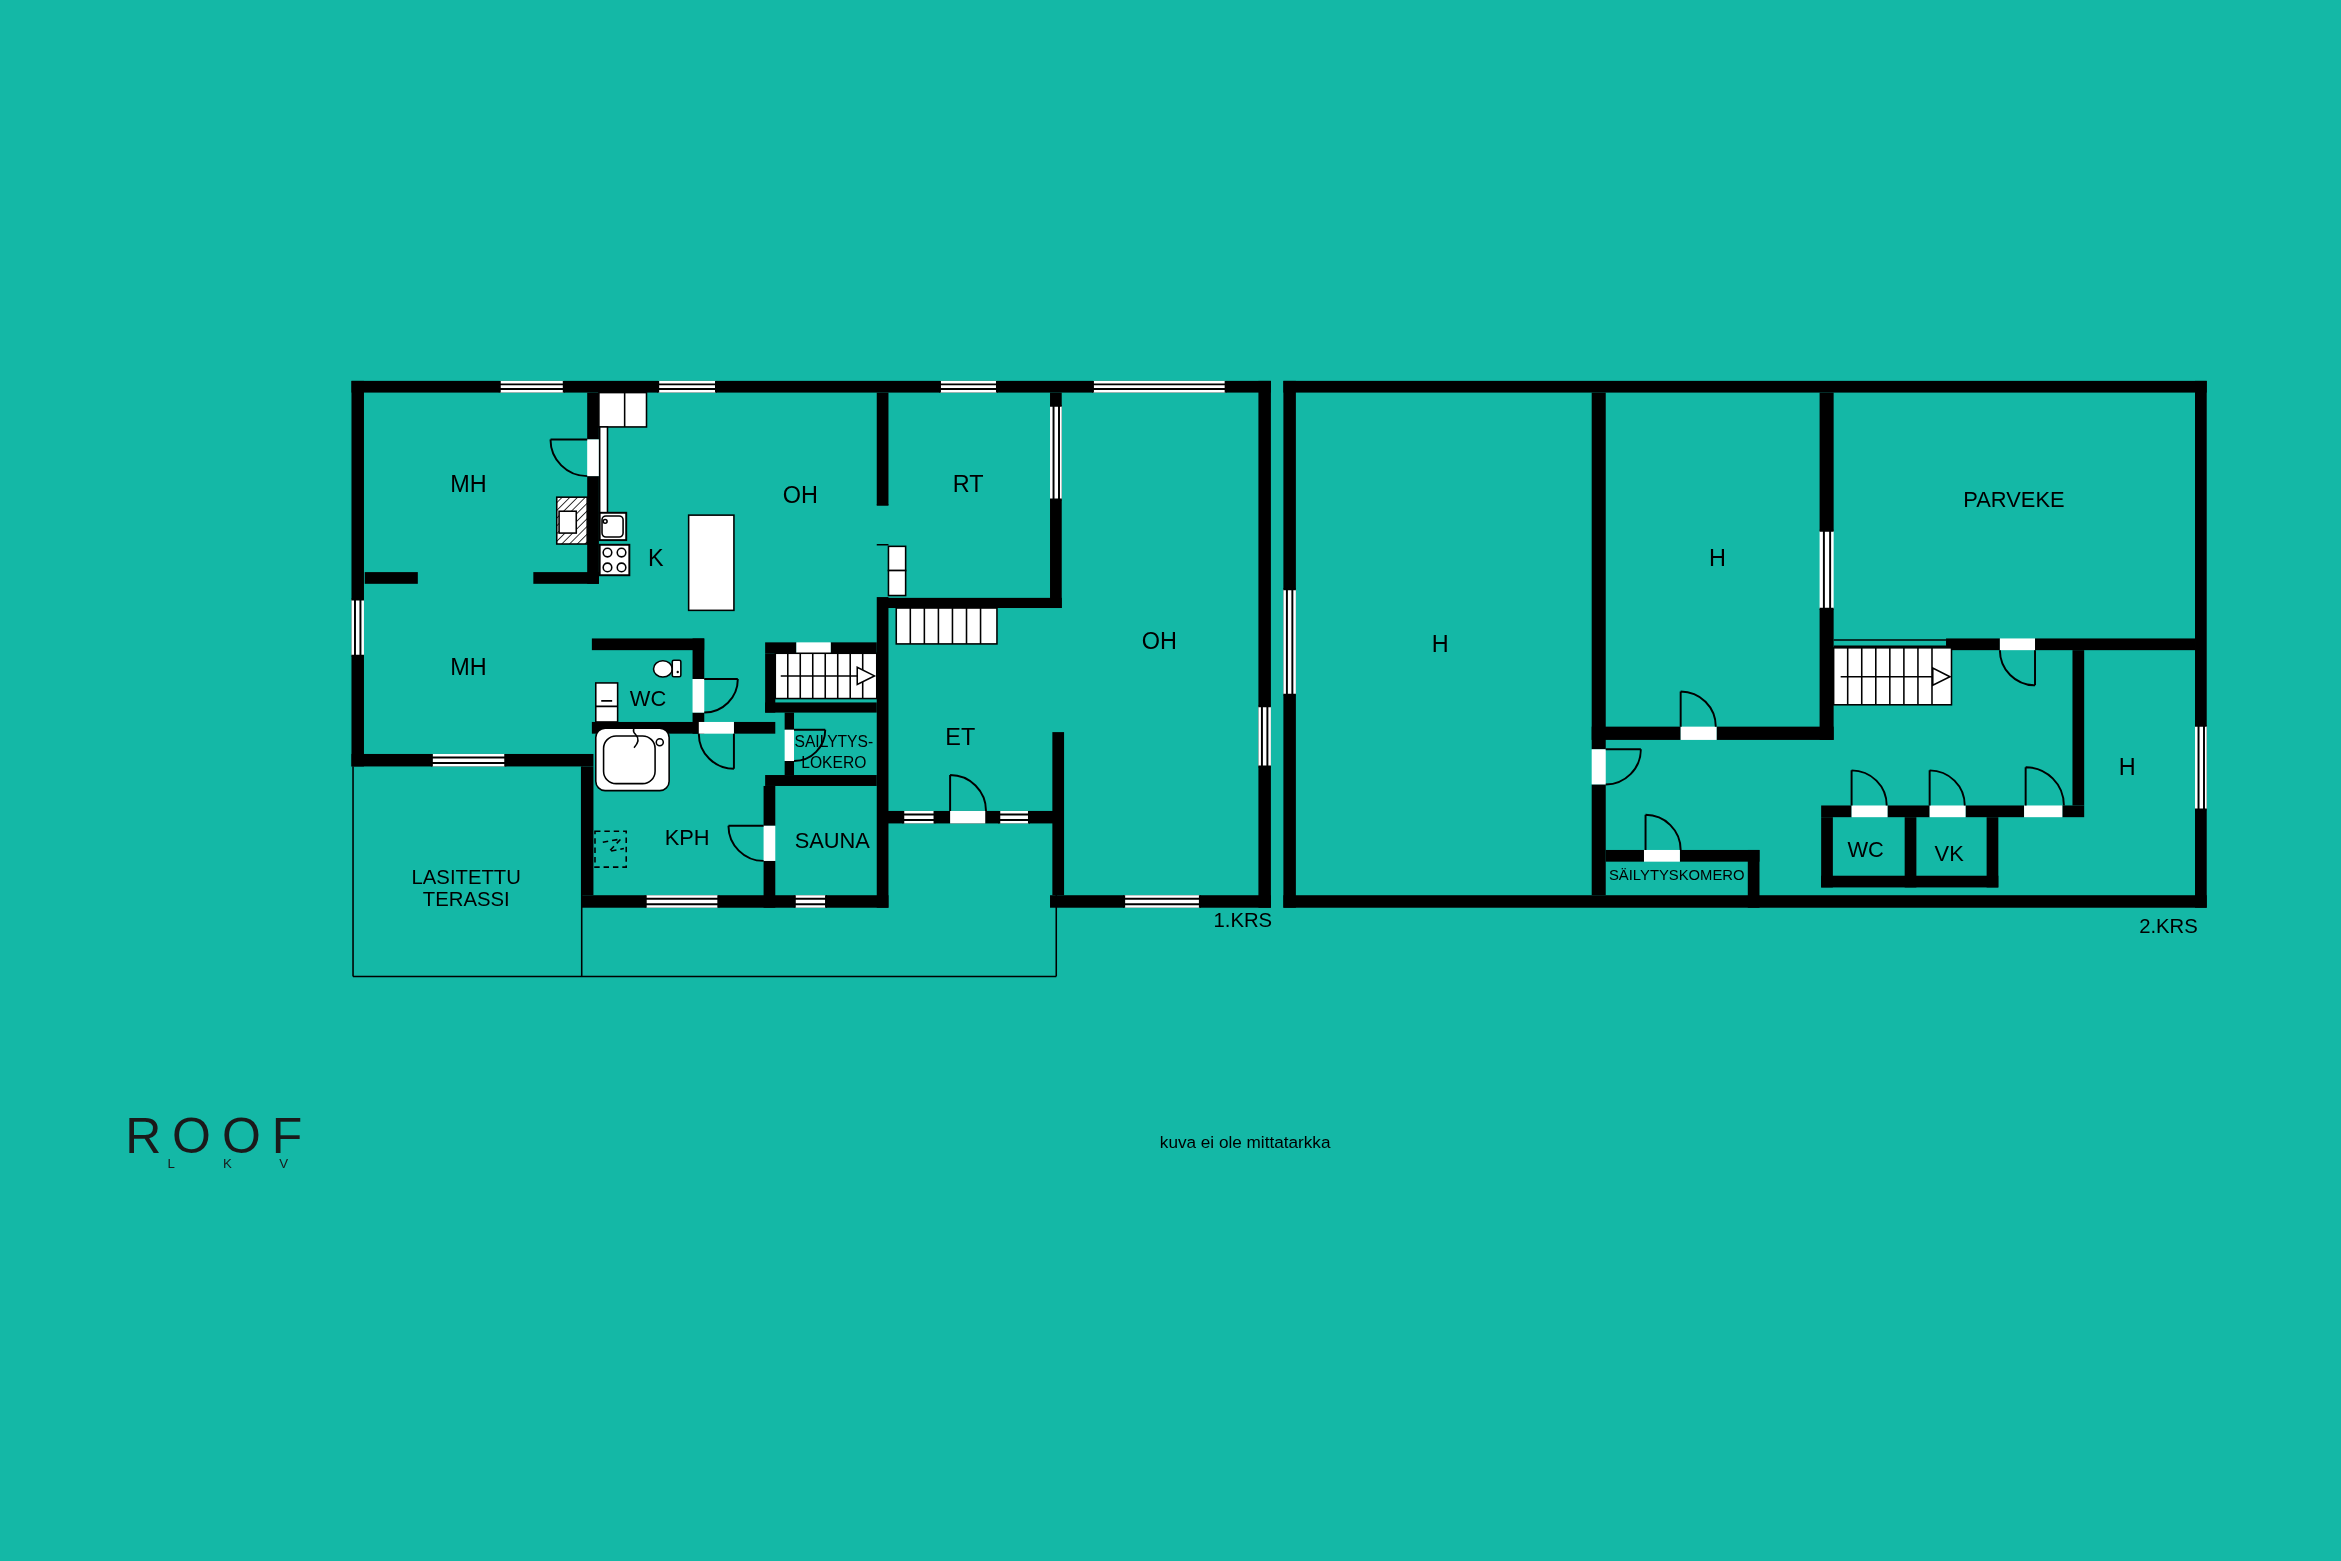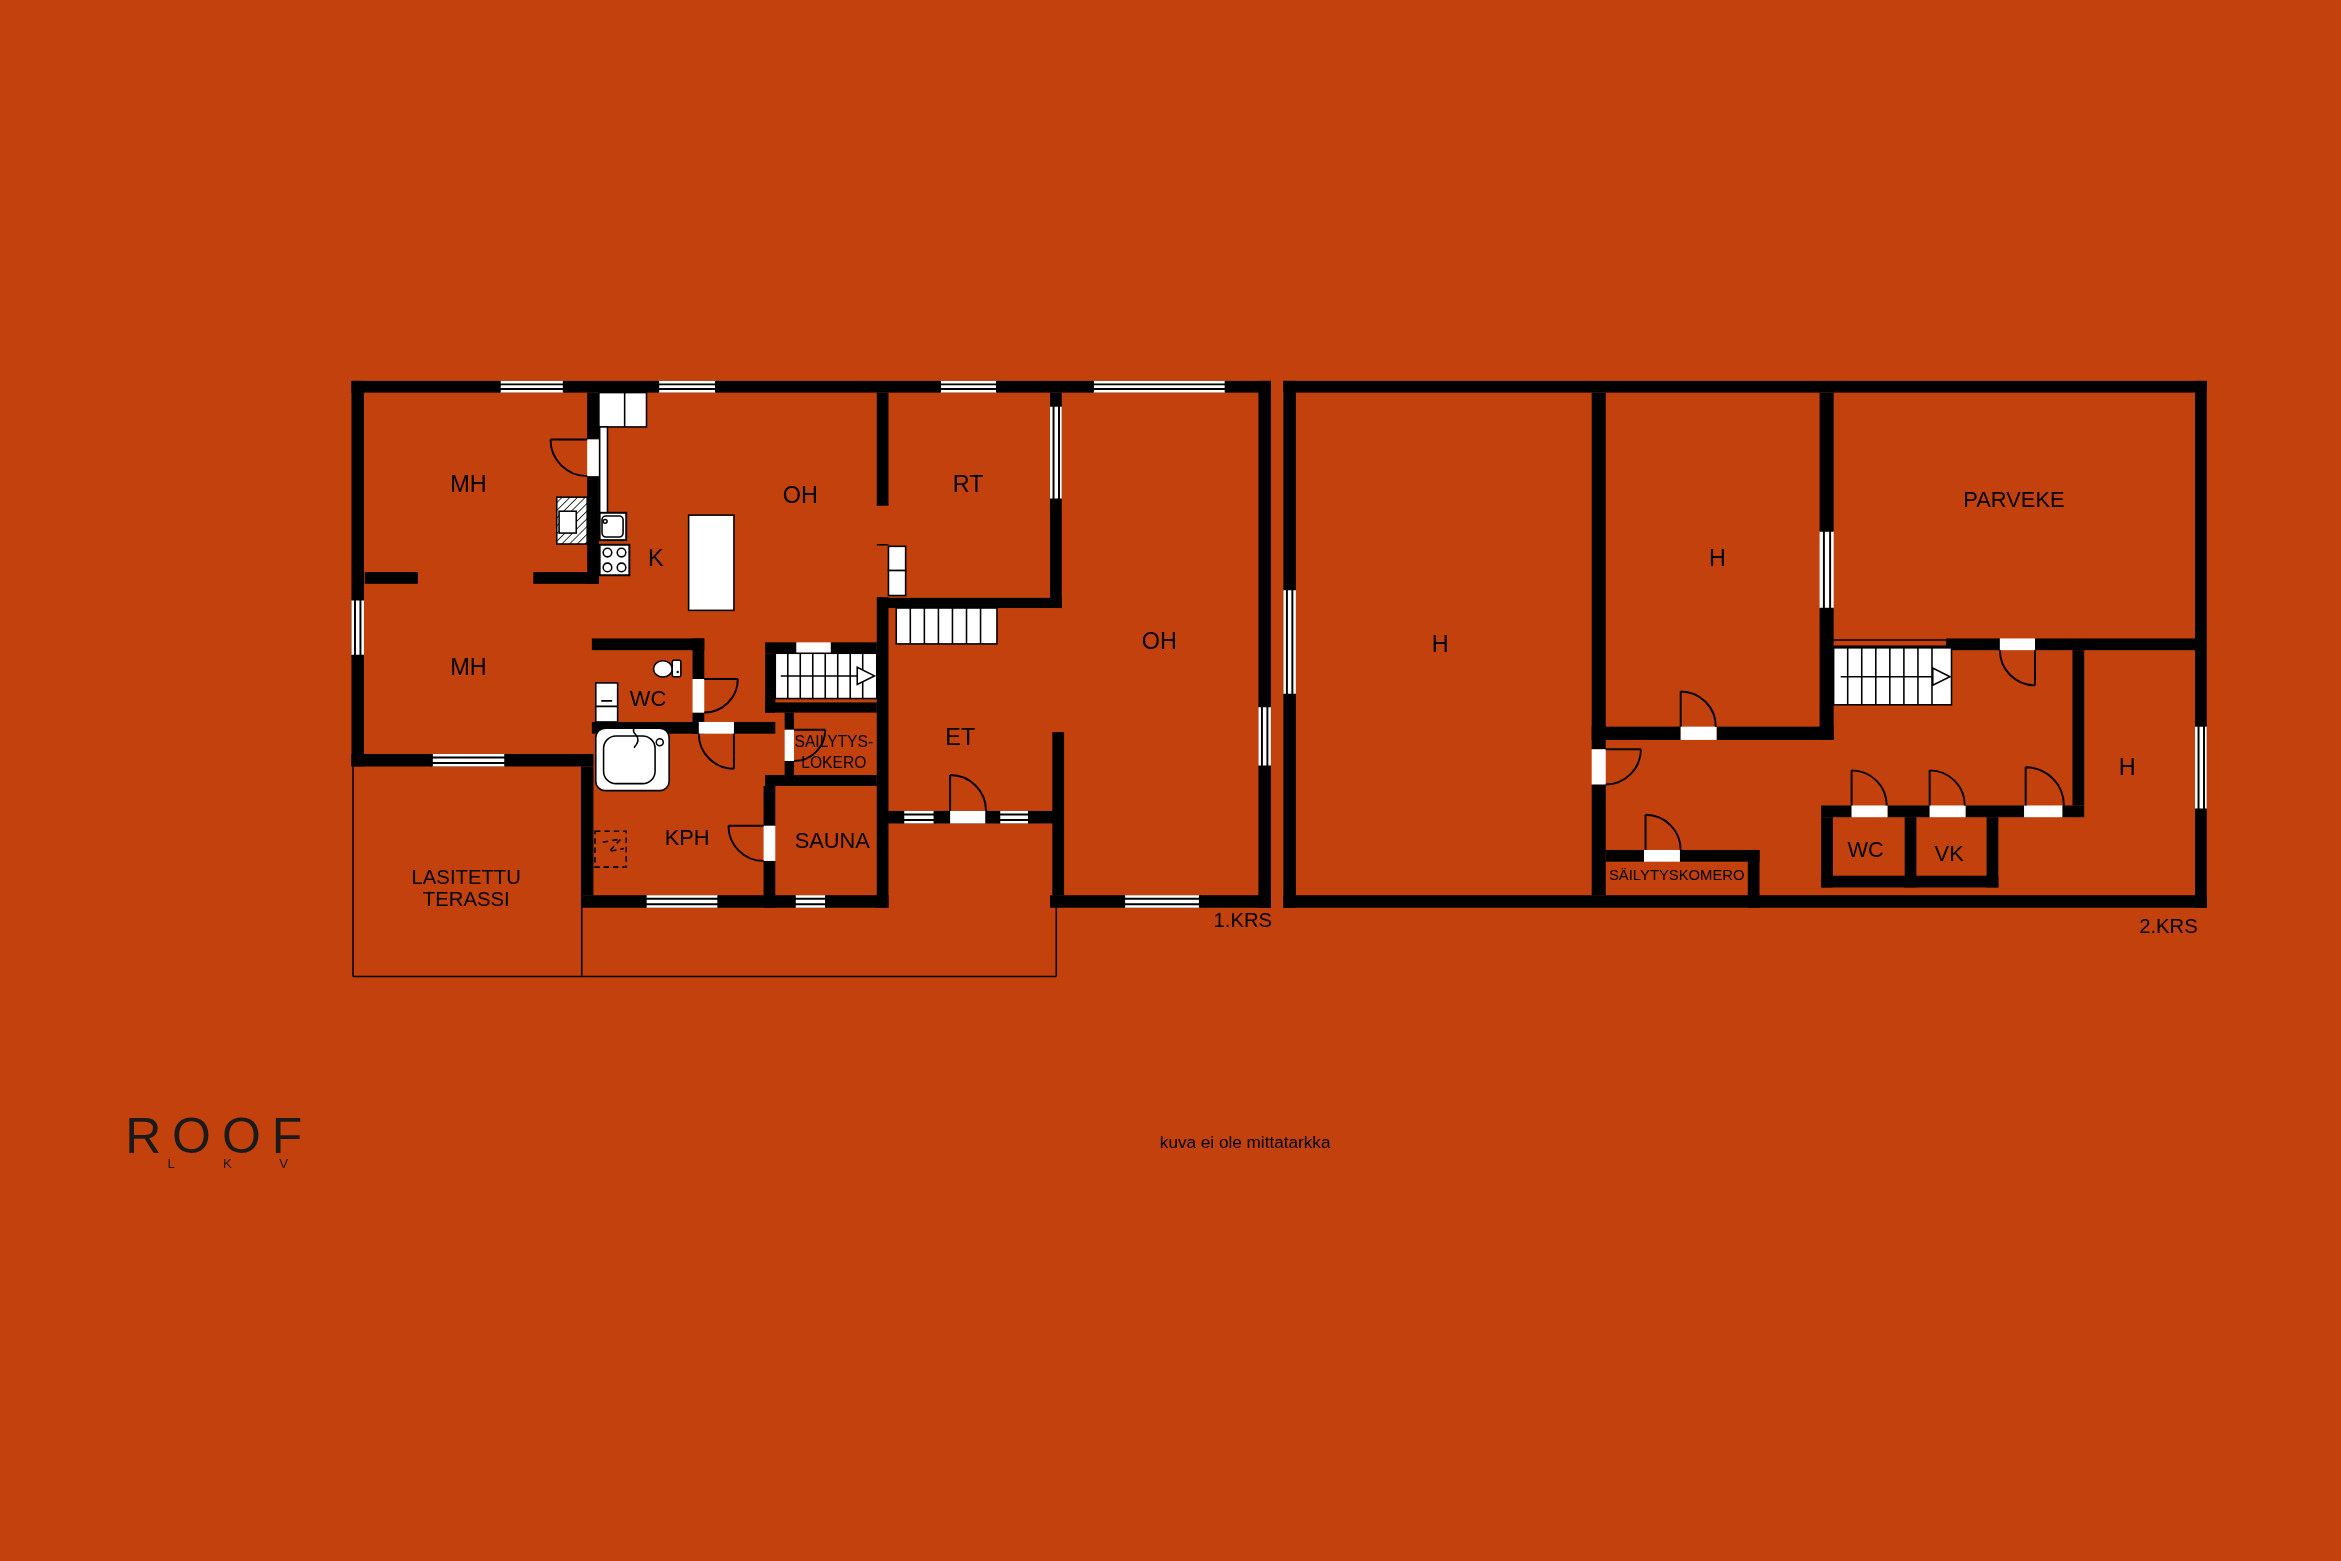--- a/index.html
+++ b/index.html
@@ -1,16 +1,16 @@
 <!DOCTYPE html>
 <html style="font-size:12.5px"><head>
 <meta charset="utf-8">
 <style>
   html,body{margin:0;padding:0;background:#ffffff;}
-  .page{position:relative;width:2342px;height:1561px;background:#c2410c;overflow:hidden;}
+  .page{position:relative;width:2342px;height:1561px;background:#14b8a6;overflow:hidden;}
   svg{position:absolute;left:0;top:0;}
   text{font-family:"Liberation Sans","DejaVu Sans",sans-serif;fill:#000;}
   .room-label{font-size:30px;}
   .room-label-sm{font-size:28px;}
   .room-label-xs{font-size:20px;}
   .room-label-xxs{font-size:19px;}
   .room-label-terrace{font-size:26px;}
   .floor-label{font-size:26px;}
   .disclaimer{font-size:22px;}
   .logo-main{font-size:64px;letter-spacing:14px;fill:#1a1a1a;}

